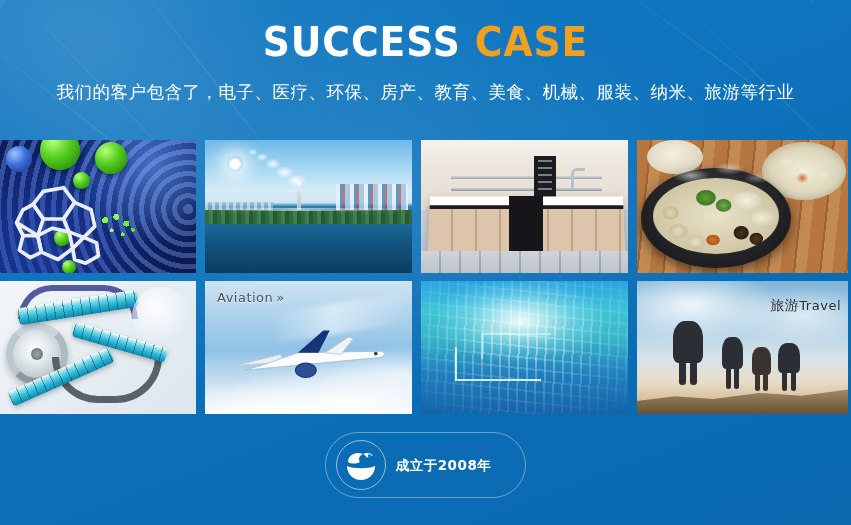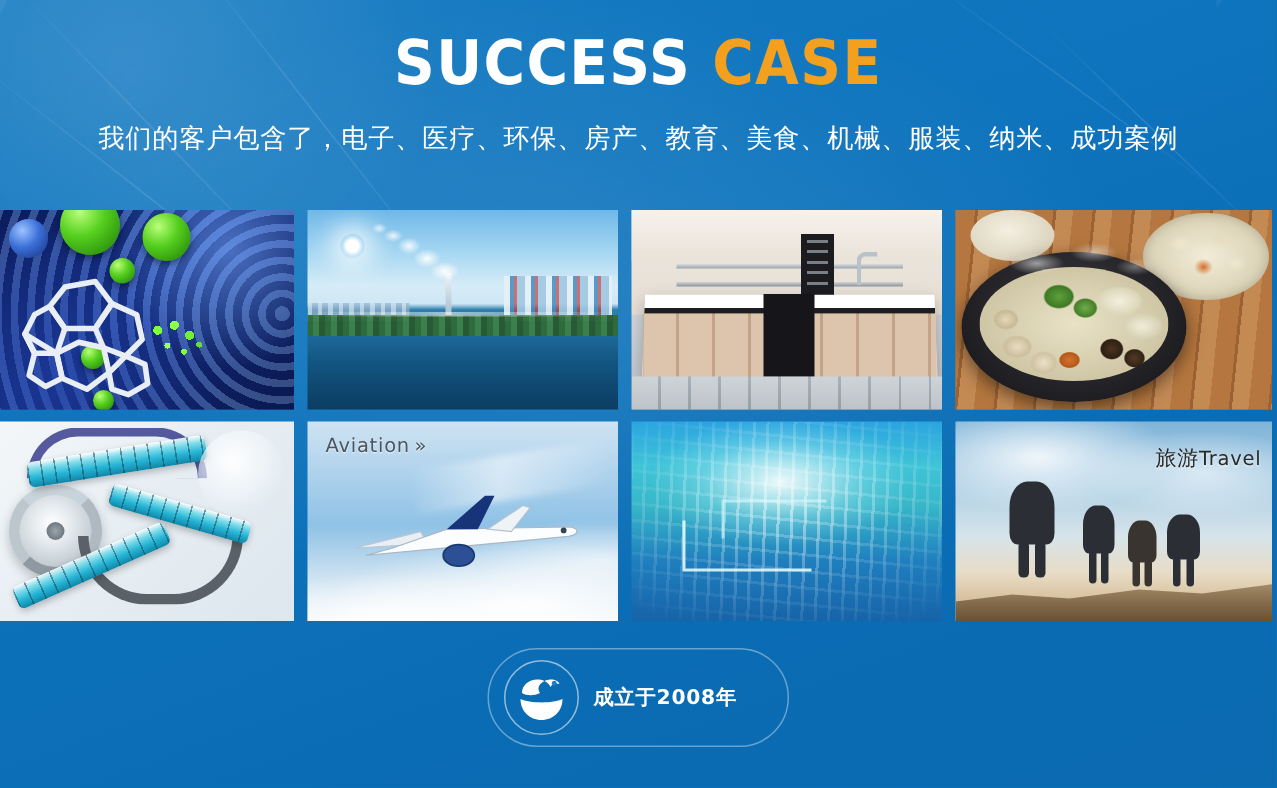--- a/index.html
+++ b/index.html
@@ -428,21 +428,21 @@
     <div class="streak" style="left:610px; top:-20px; width:260px; transform:rotate(36deg);"></div>
     <div class="streak" style="left:690px; top:10px; width:220px; transform:rotate(44deg);"></div>
   </div>
 
   <div class="header">
     <div class="title-line">
       <span class="title-en-1">SUCCESS</span><span>&nbsp;</span><span class="title-en-2">CASE</span>
     </div>
 
 
-    <div class="industries">我们的客户包含了，电子、医疗、环保、房产、教育、美食、机械、服装、纳米、成功案例</div>
+    <div class="industries">我们的客户包含了，电子、医疗、环保、房产、教育、美食、机械、服装、纳米、旅游等行业</div>
   </div>
 
   <div class="grid">
 
     <div class="tile t-nano">
       <div class="ball green" style="left:40px; top:-10px; width:40px; height:40px;"></div>
       <div class="ball green" style="left:95px; top:2px; width:32px; height:32px;"></div>
       <div class="ball green" style="left:73px; top:32px; width:17px; height:17px;"></div>
       <div class="ball green" style="left:54px; top:90px; width:16px; height:16px;"></div>
       <div class="ball green" style="left:62px; top:120px; width:14px; height:14px;"></div>

